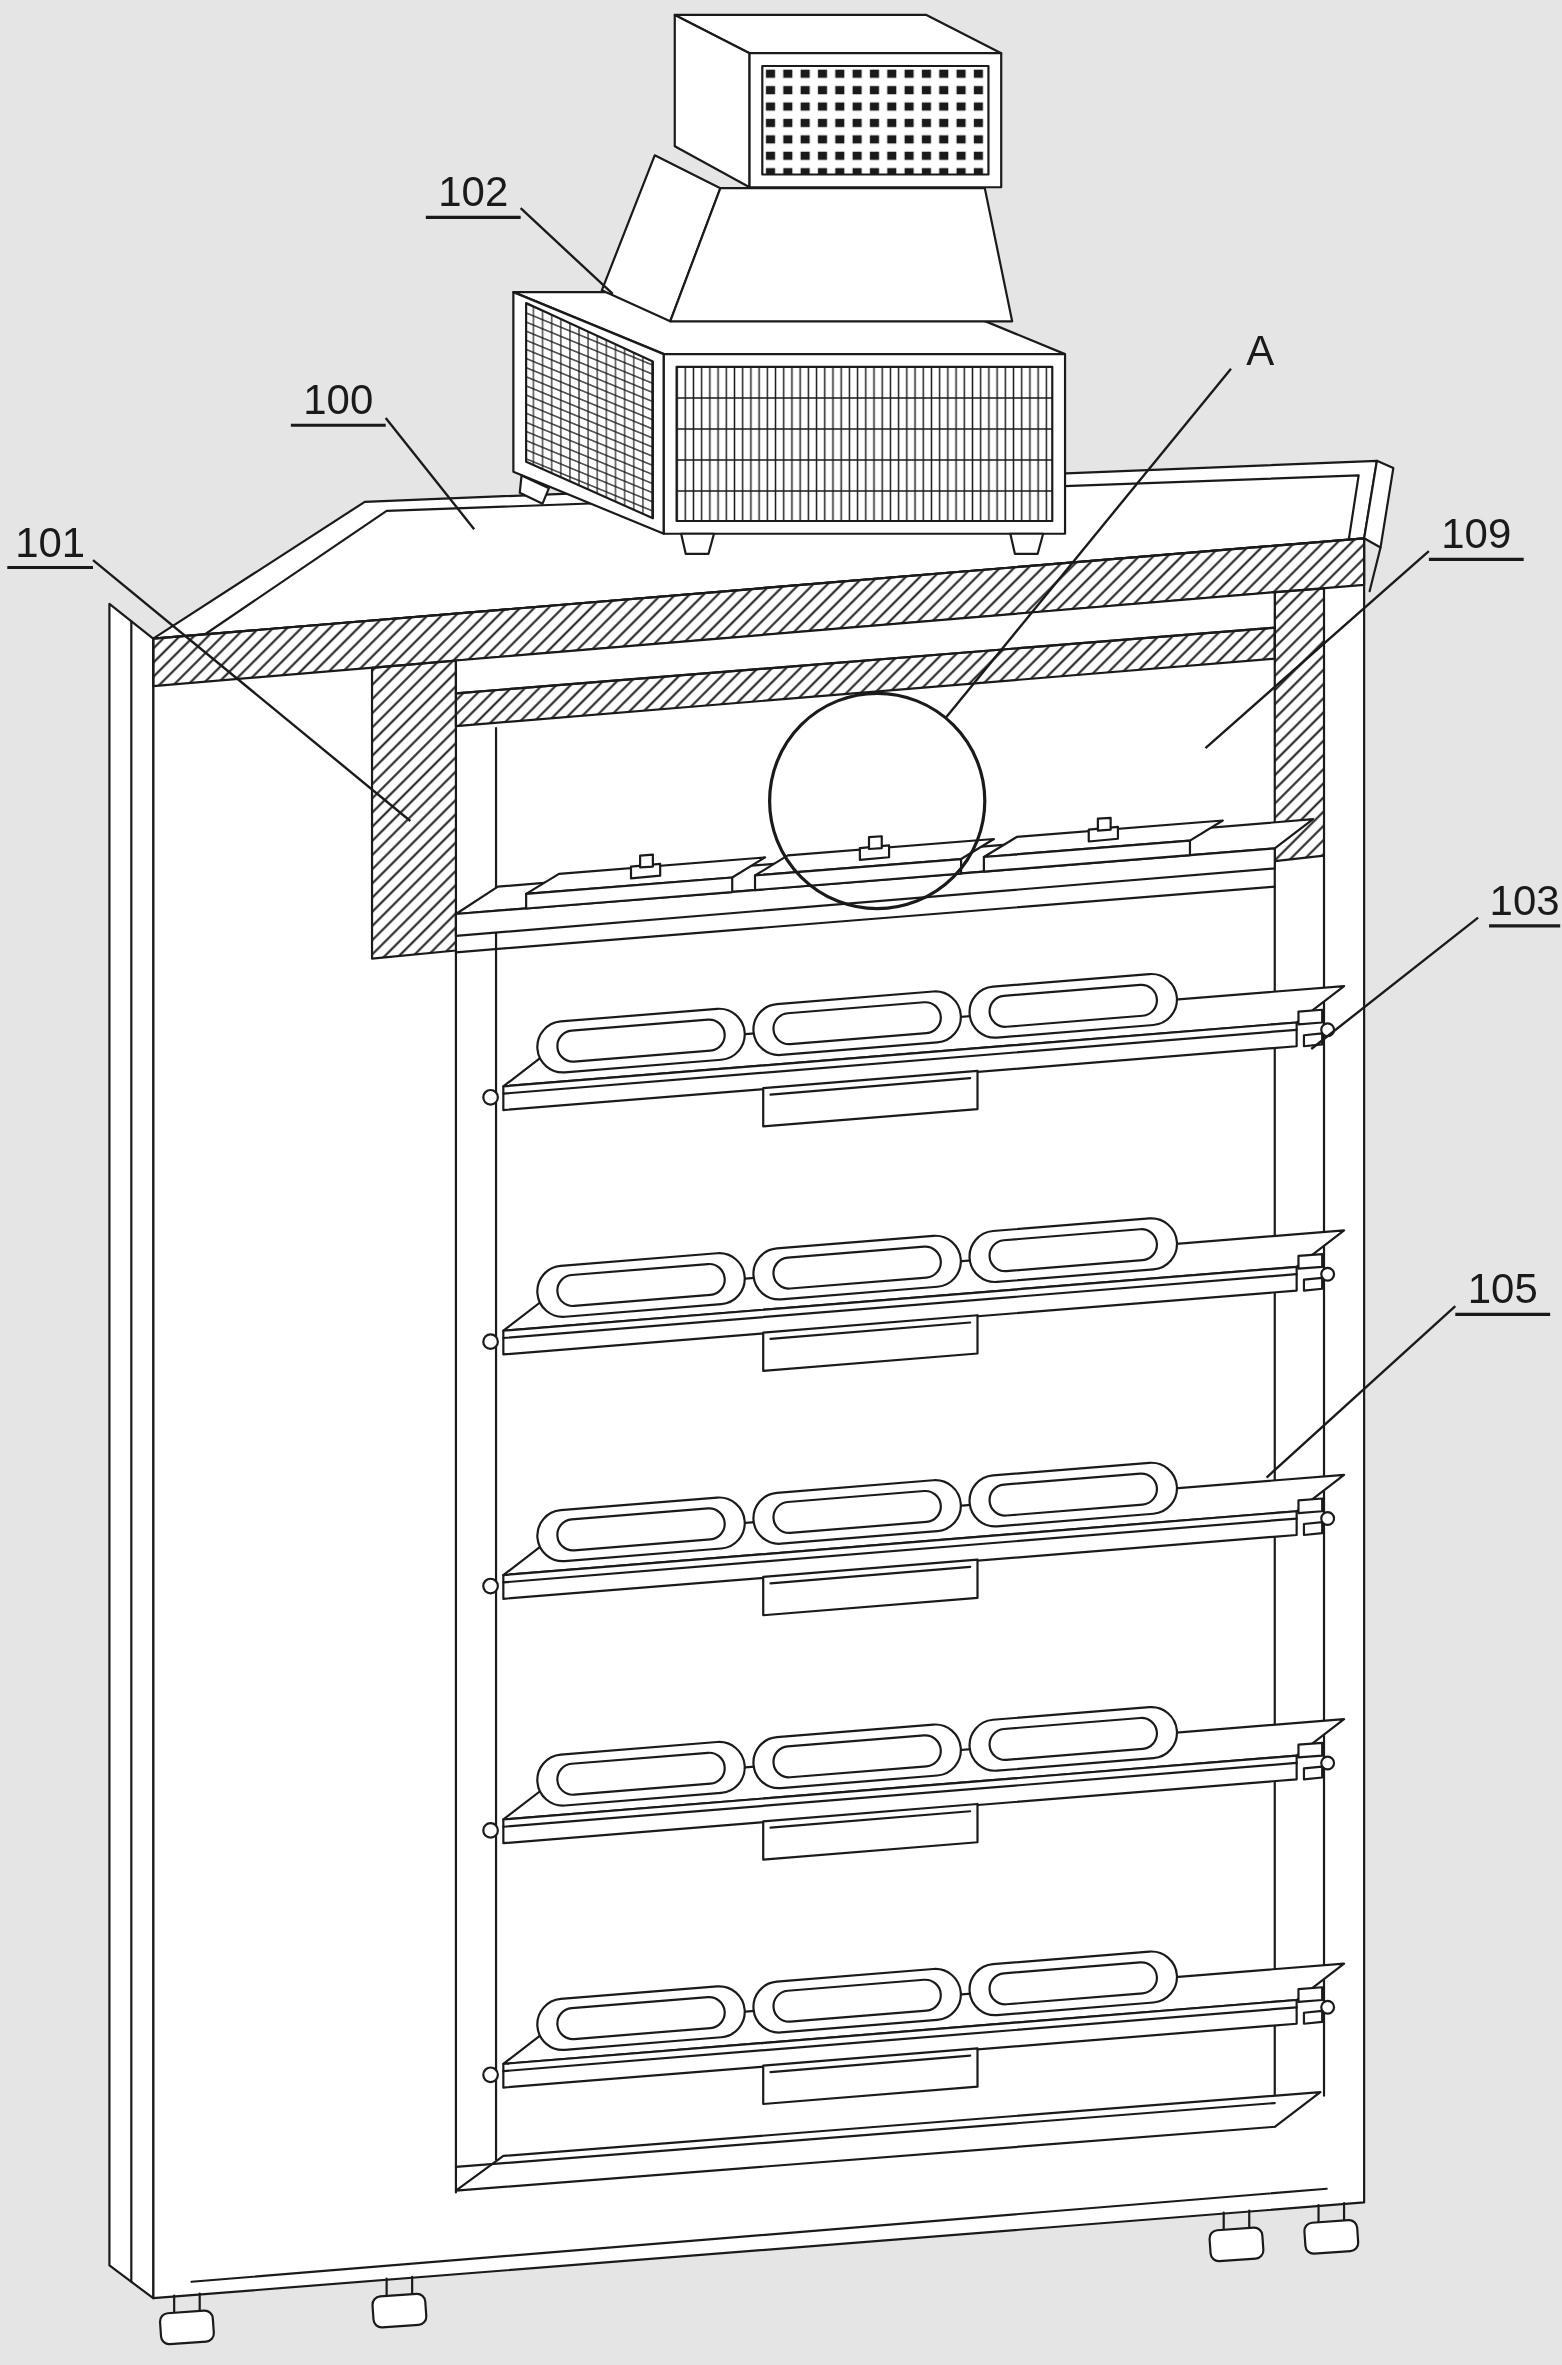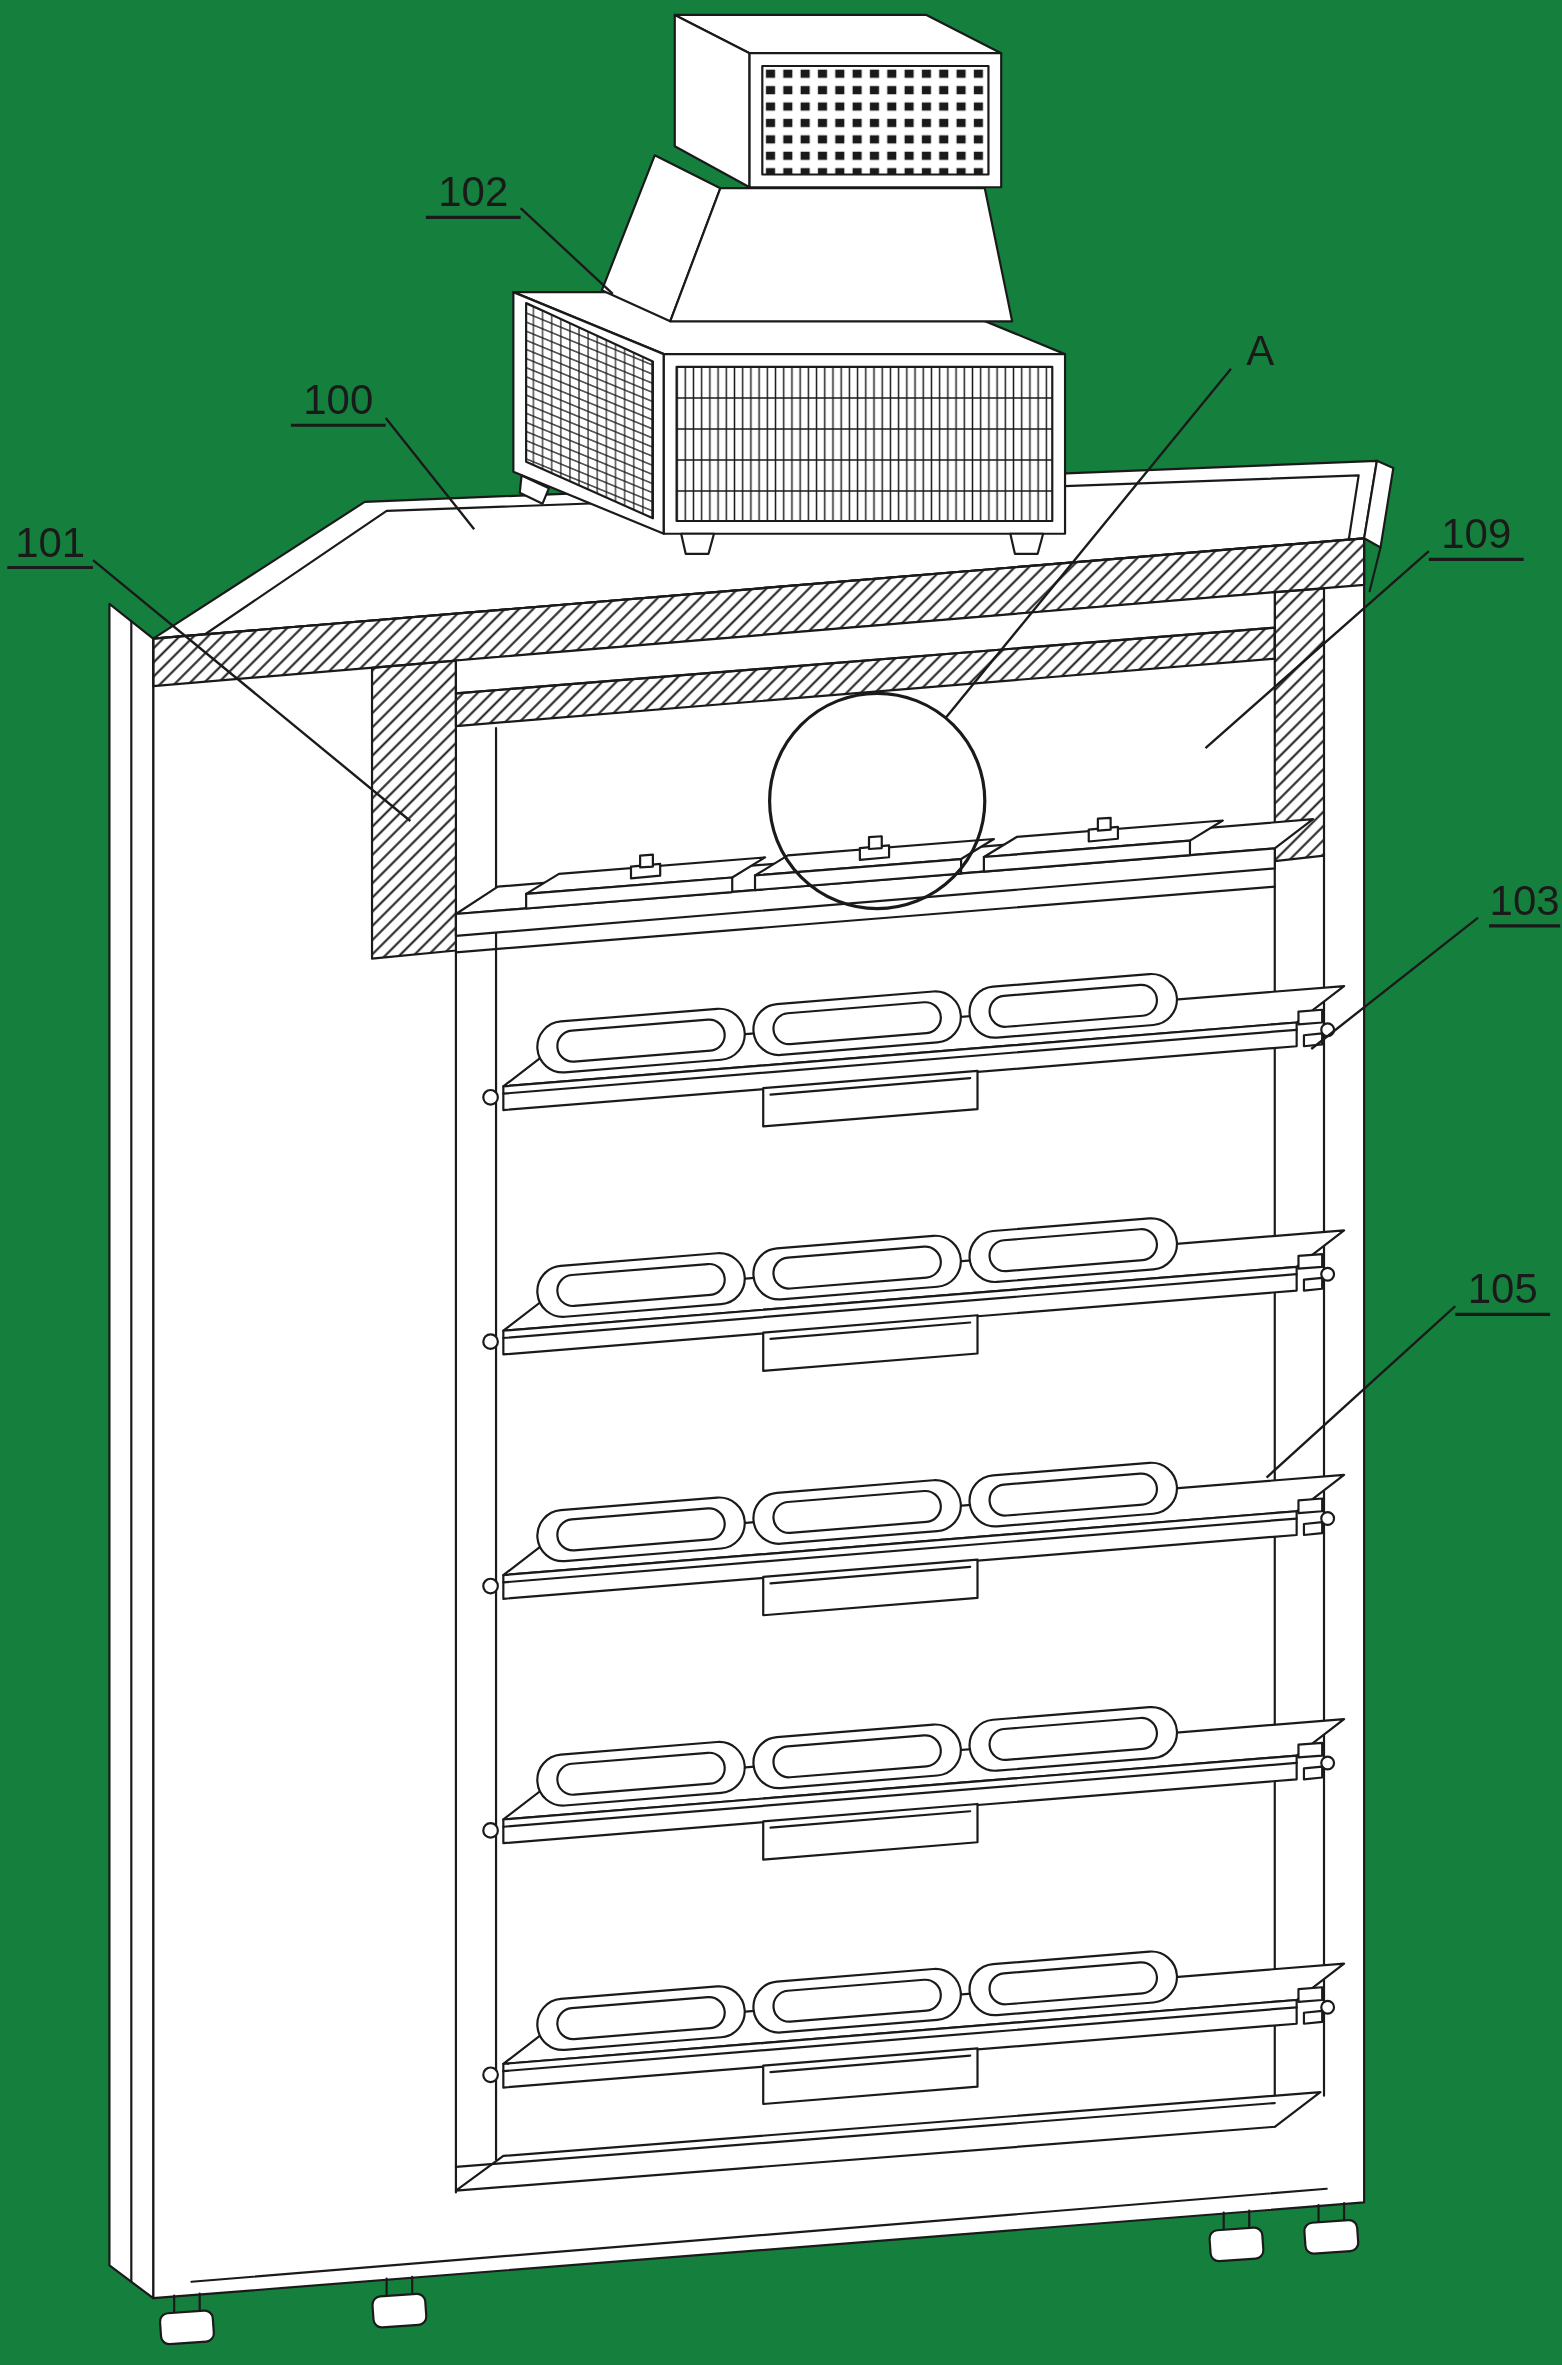--- a/index.html
+++ b/index.html
@@ -3,21 +3,21 @@
 <meta charset="utf-8">
 <style>
   html,body{margin:0;padding:0;background:#fff;}
   #stage{width:1562px;height:2366px;position:relative;background:#fff;}
   svg{display:block;}
   text{font-family:"Liberation Sans", sans-serif;}
 </style>
 </head>
 <body style="background: rgb(255, 255, 255);">
 
-<div id="stage" style="background: #15803d;">
+<div id="stage" style="background: #e5e5e5;">
 <svg id="fig" width="1562" height="2366" viewBox="0 0 1713 2594">
   <defs>
     <pattern id="hatch" width="11" height="11" patternUnits="userSpaceOnUse" patternTransform="rotate(45)">
       <path d="M5.5 0 V11" stroke="#1a1a1a" stroke-width="2.2"></path>
     </pattern>
     <pattern id="vlines" width="9" height="12" patternUnits="userSpaceOnUse">
       <path d="M4.5 0 V12" stroke="#1a1a1a" stroke-width="1.6"></path>
     </pattern>
     <pattern id="meshskew" width="10" height="10" patternUnits="userSpaceOnUse" patternTransform="skewY(22.4)">
       <path d="M5 0 V10 M0 5 H10" stroke="#1a1a1a" stroke-width="1.3" fill="none"></path>

